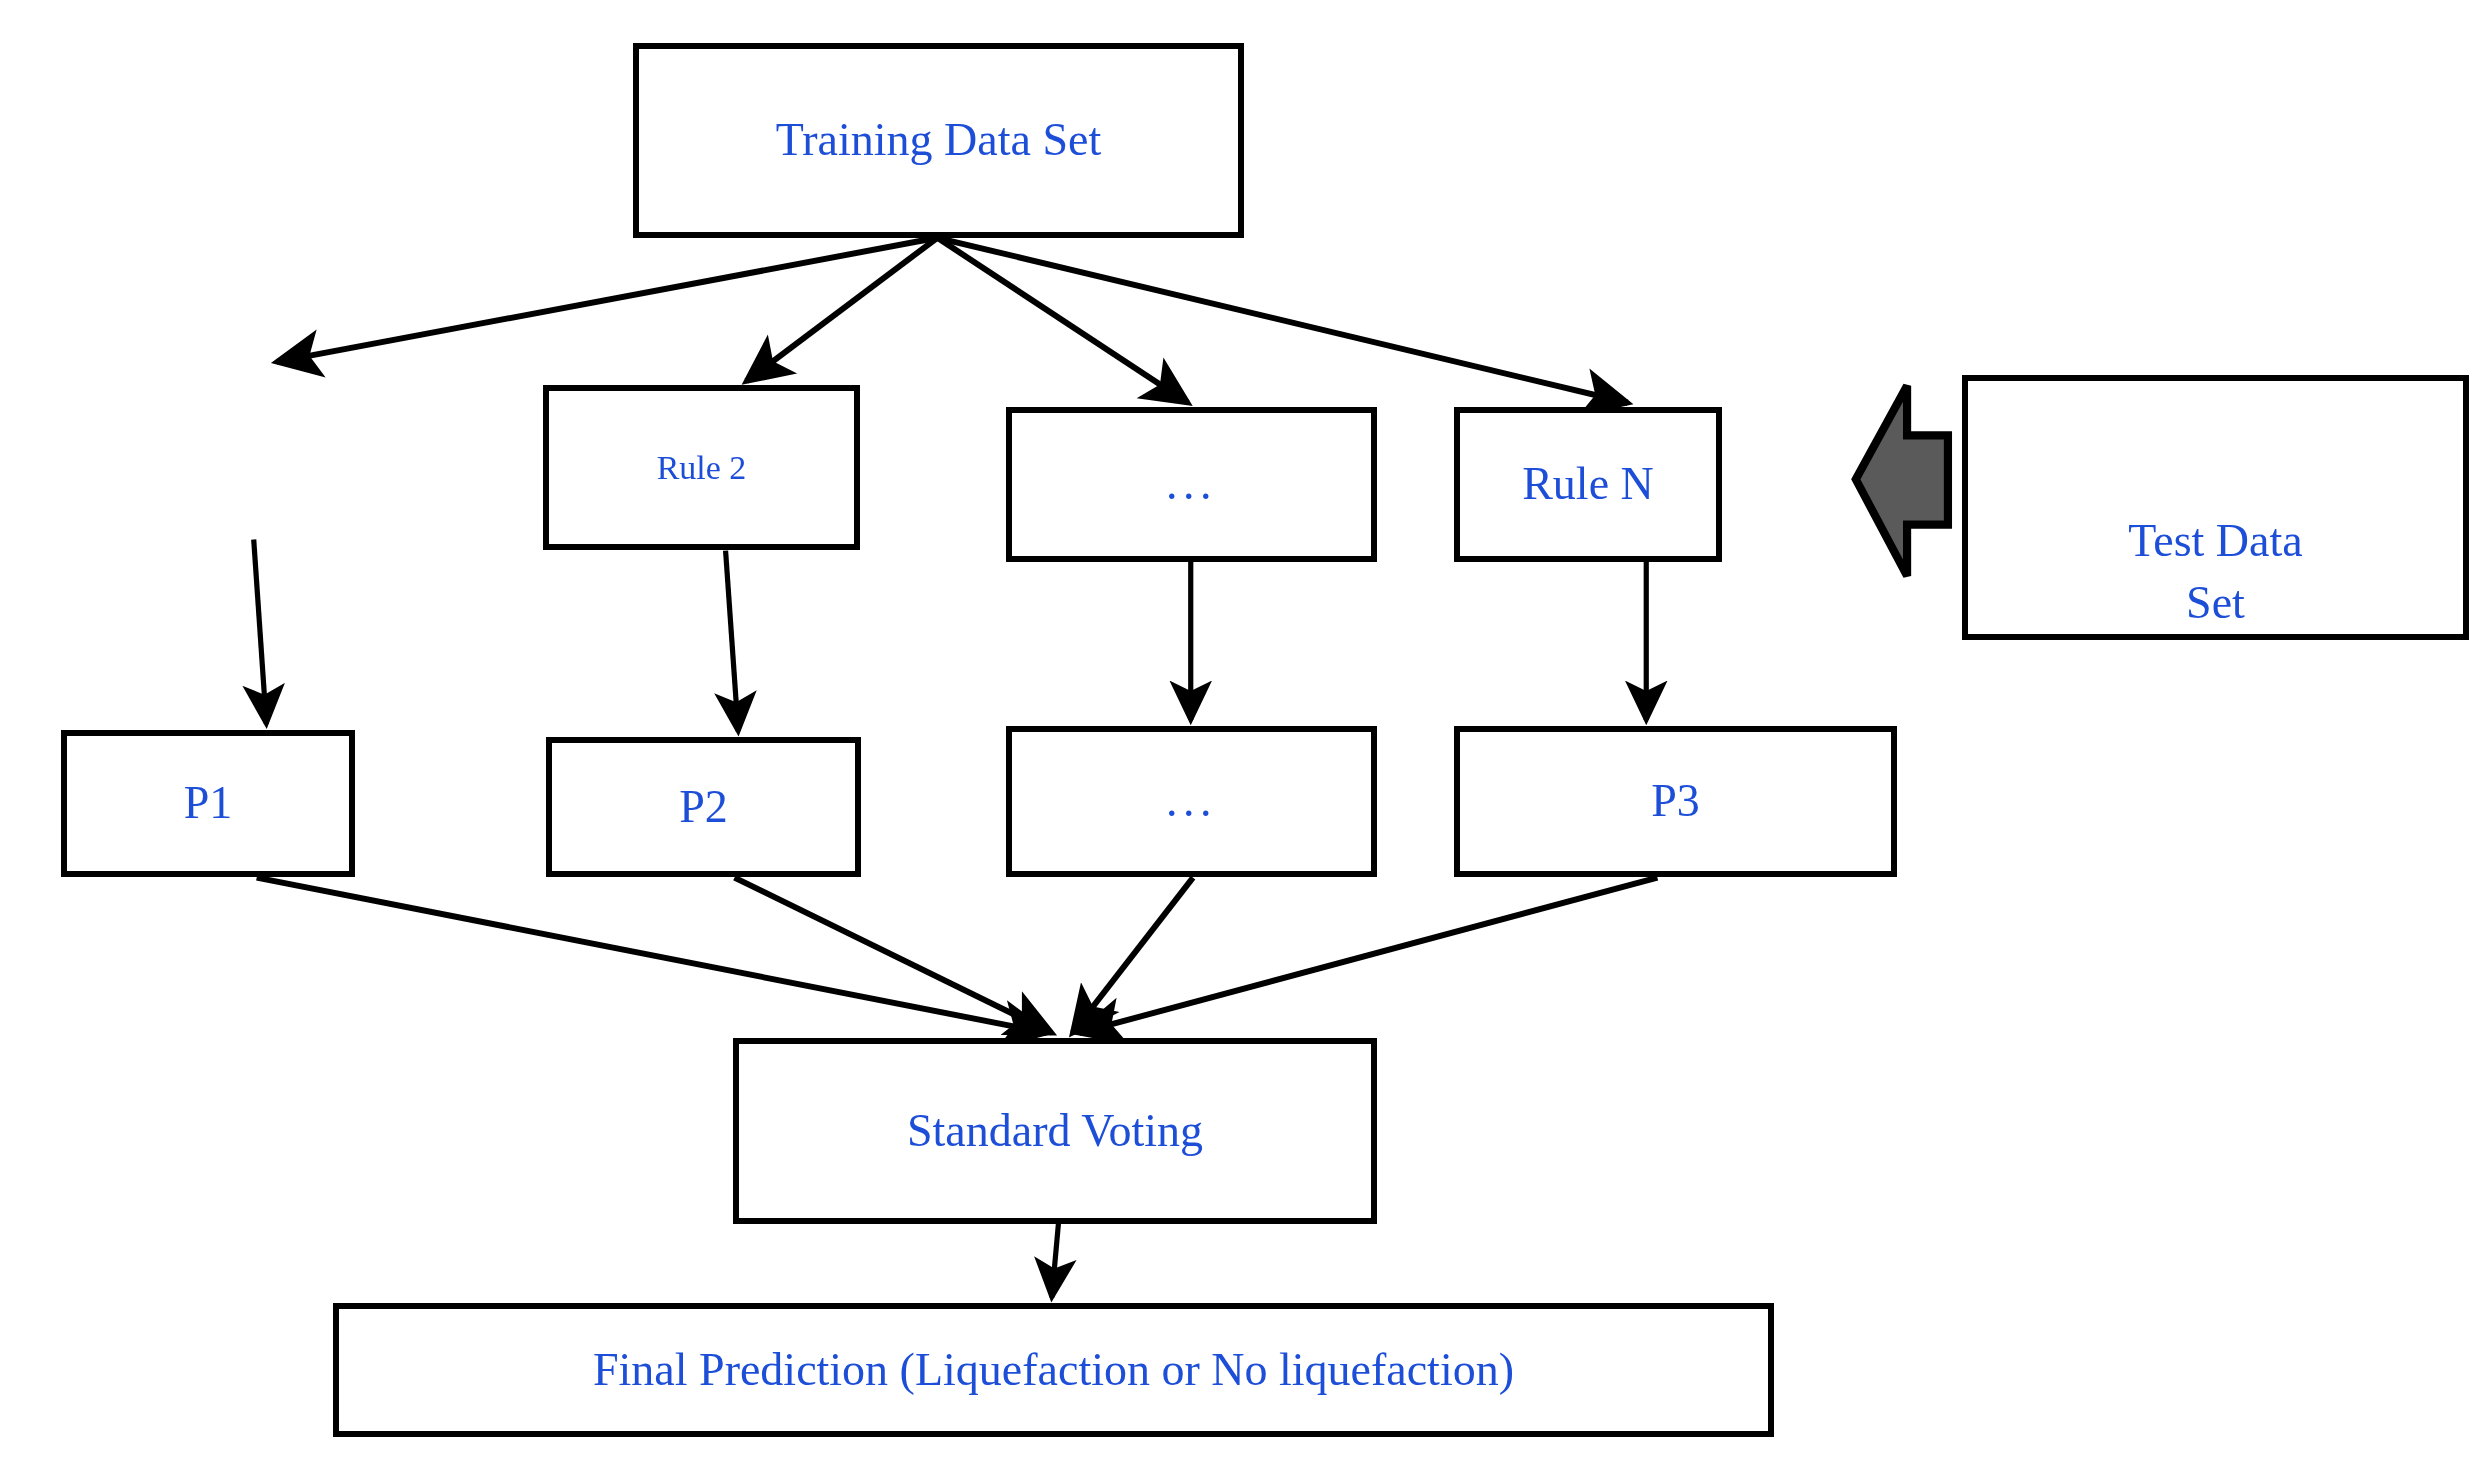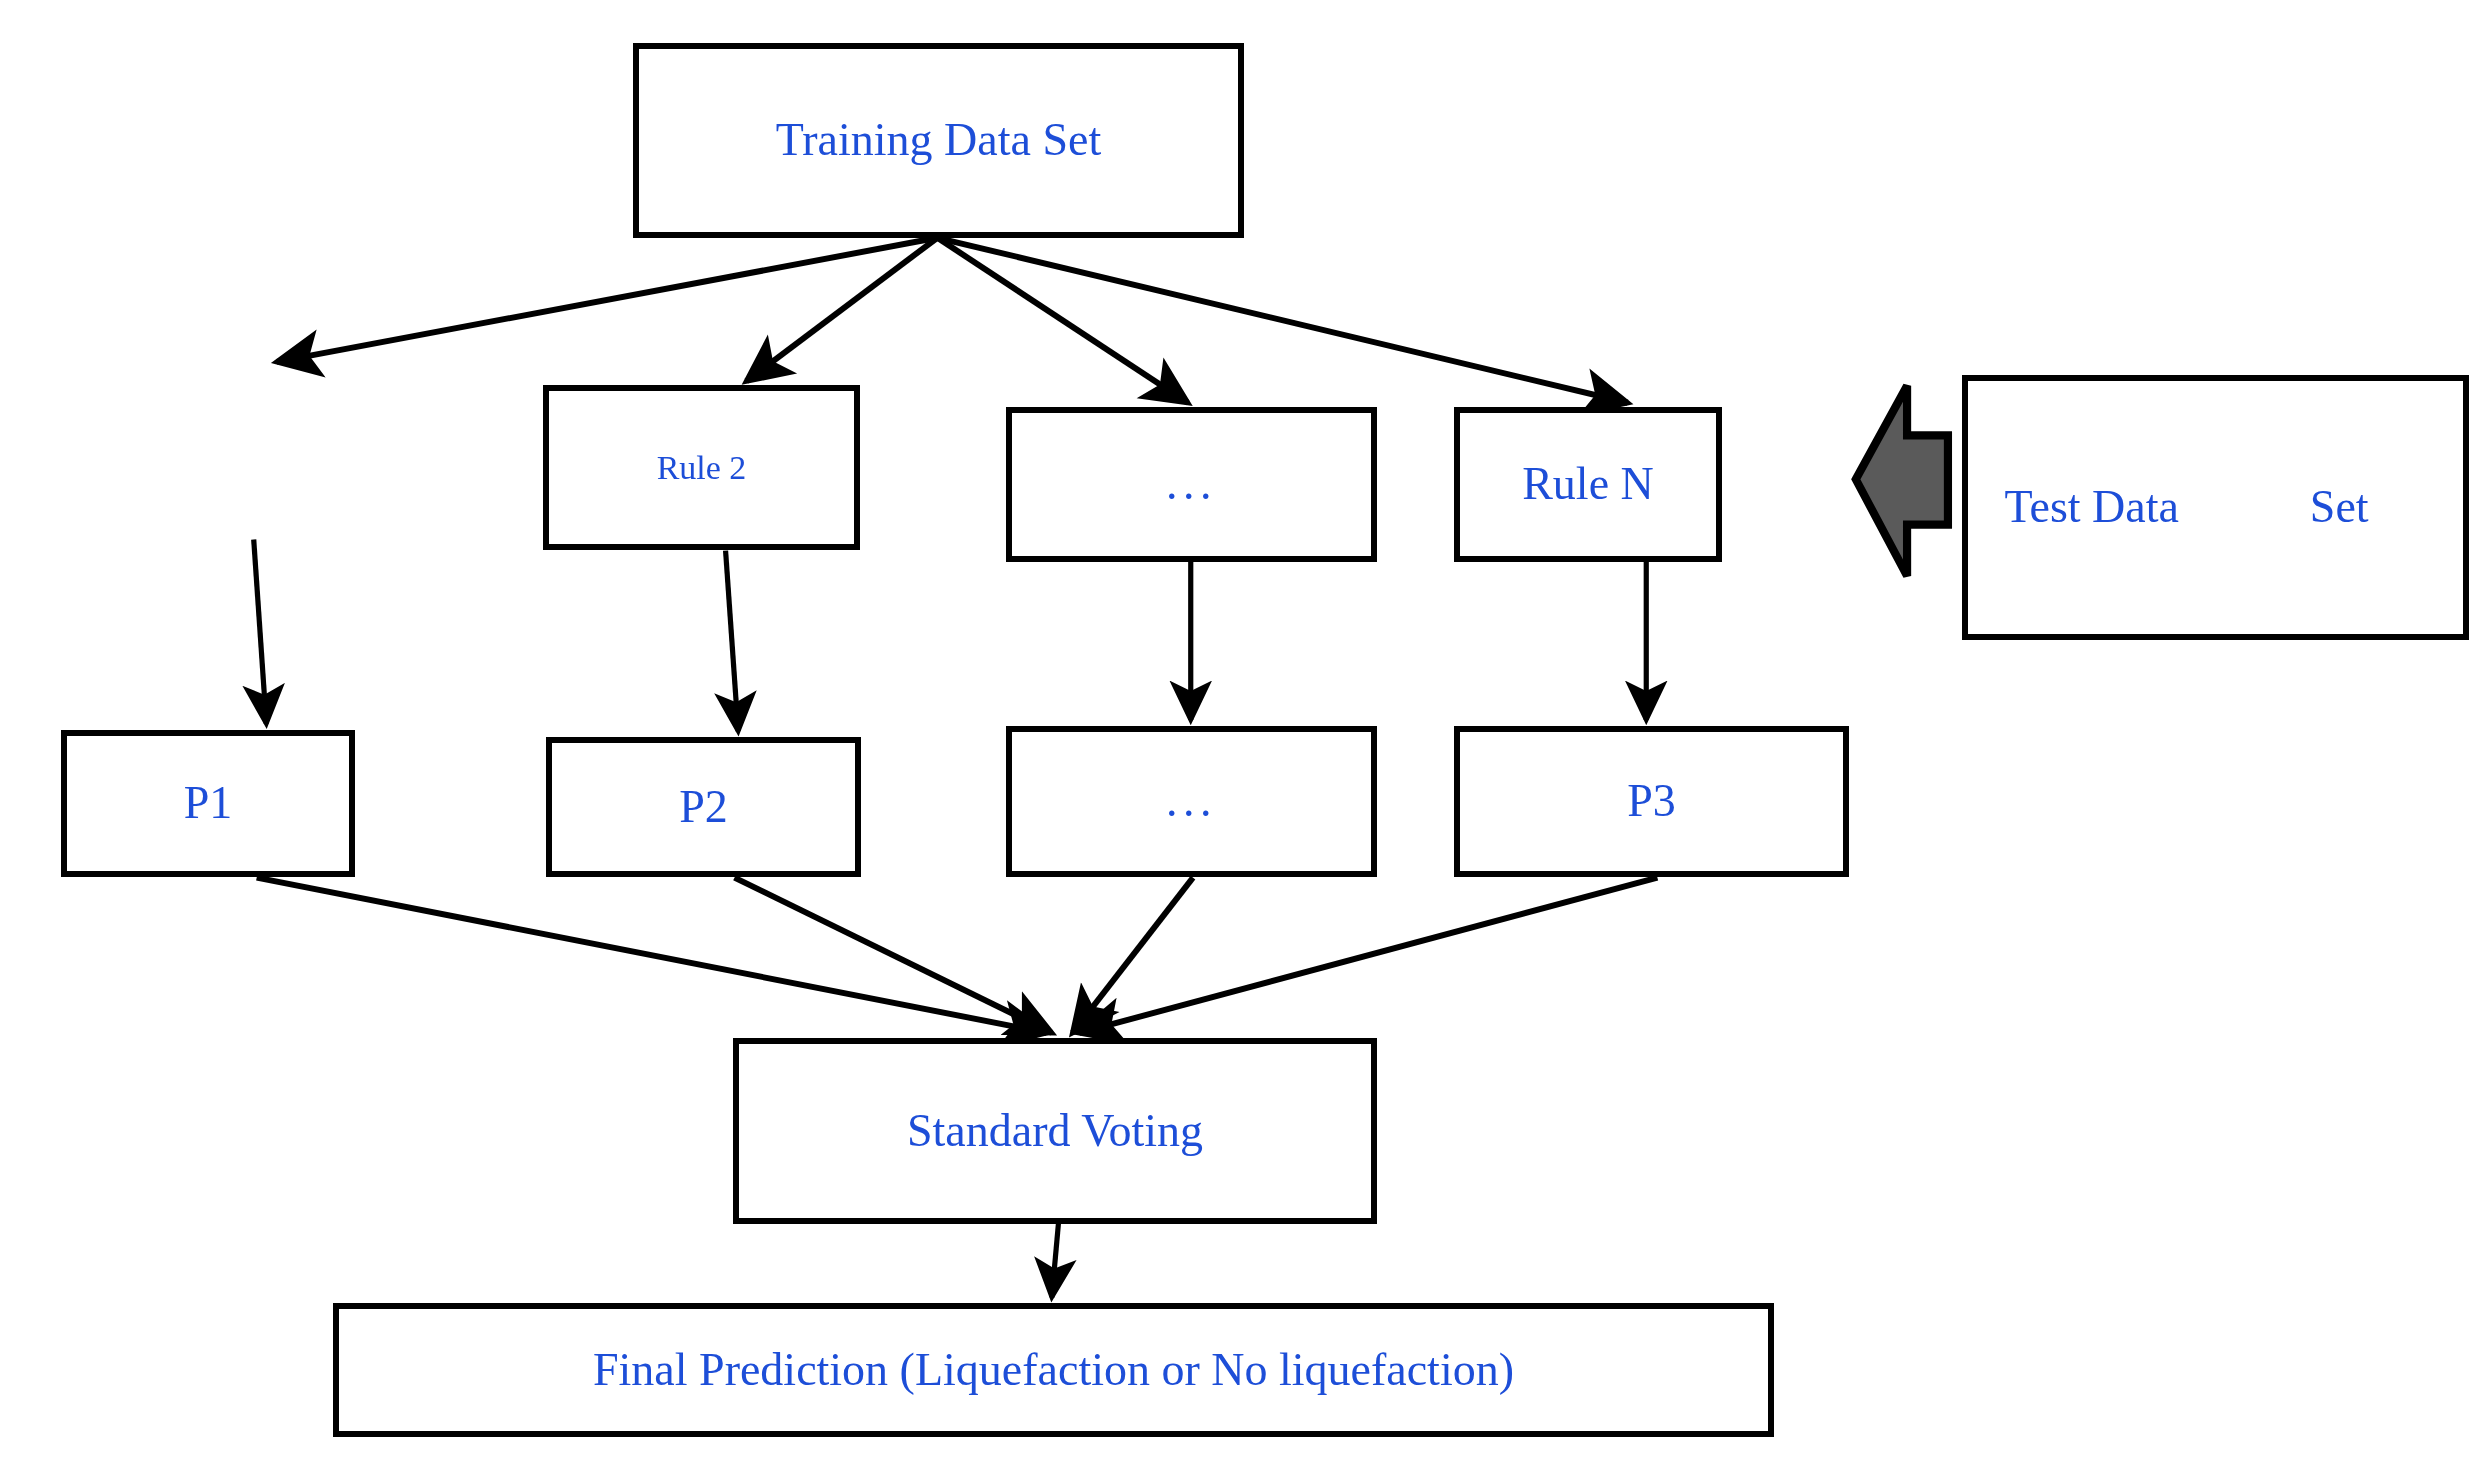--- a/index.html
+++ b/index.html
@@ -36,36 +36,36 @@
     color: #1d4ed8;
     z-index: 3;
     line-height: 1.35;
   }
   .node .label {
     display: block;
     width: 100%;
     padding: 0 7.4px;
   }
   .node.two-line {
-    flex-direction: row;
+    flex-direction: column;
     justify-content: flex-end;
   }
   .node.two-line .label {
     padding: 0 7.4px;
   }
   .t-training   { left: 633px;  top: 43px;   width: 611px;  height: 195px; font-size: 46px; }
   .t-rule1      { left: 59px;   top: 366px;  width: 294px;  height: 172px; font-size: 46px; }
   .t-rule2      { left: 543px;  top: 385px;  width: 317px;  height: 165px; font-size: 34px; }
   .t-ruledots   { left: 1006px; top: 407px;  width: 371px;  height: 155px; font-size: 46px; }
   .t-ruleN      { left: 1454px; top: 407px;  width: 268px;  height: 155px; font-size: 46px; }
   .t-testdata   { left: 1962px; top: 375px;  width: 507px;  height: 265px; font-size: 46px; }
   .t-p1         { left: 61px;   top: 730px;  width: 294px;  height: 147px; font-size: 46px; }
   .t-p2         { left: 546px;  top: 737px;  width: 315px;  height: 140px; font-size: 46px; }
   .t-pdots      { left: 1006px; top: 726px;  width: 371px;  height: 151px; font-size: 46px; }
-  .t-p3         { left: 1454px; top: 726px;  width: 395px;  height: 151px; font-size: 46px; }
+  .t-p3         { left: 1454px; top: 726px;  width: 443px;  height: 151px; font-size: 46px; }
   .t-voting     { left: 733px;  top: 1038px; width: 644px;  height: 186px; font-size: 46px; }
   .t-final      { left: 333px;  top: 1303px; width: 1441px; height: 134px; font-size: 46px; }
   .dots-glyph {
     letter-spacing: 0.12em;
     font-size: 46px;
   }
 </style>
 </head>
 <body>
 

